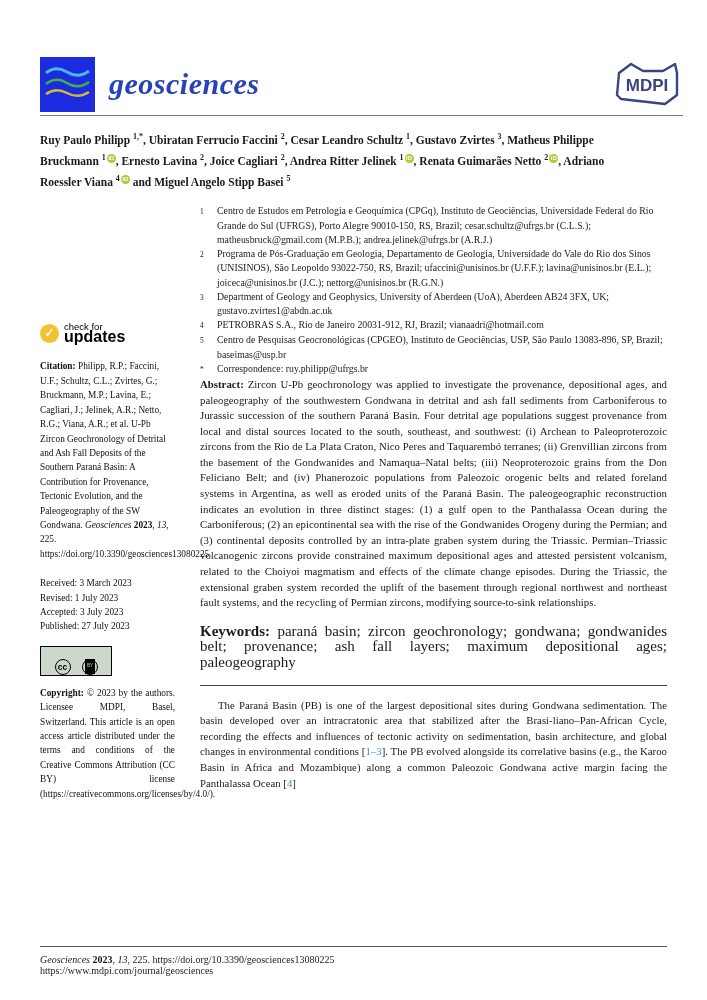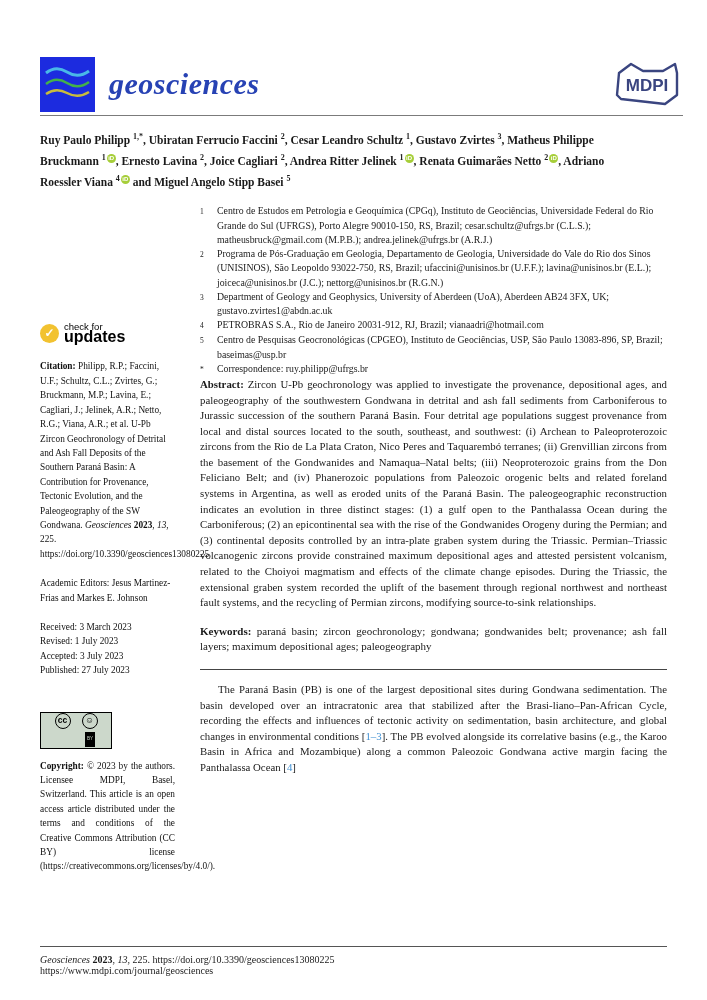--- a/index.html
+++ b/index.html
@@ -31,35 +31,35 @@
   .badge-updates { display:flex; align-items:center; gap:5px; margin-top:118px; cursor:pointer; }
   .badge-circle { width:19px; height:19px; border-radius:50%; background:#f2c230; color:#fff; display:flex; align-items:center; justify-content:center; font-size:12px; font-weight:bold; font-family:"Liberation Sans",sans-serif; }
   .badge-text { font-family:"Liberation Sans",sans-serif; font-size:9.5px; line-height:10px; color:#000; }
   .badge-text b { font-size:16px; }
   .sb-block { margin-top:15px; }
   .sb-label { font-weight:bold; }
   .seg-i { font-style:italic; }
   .seg-b { font-weight:bold; }
   .seg-link { color:#3f8fd2; }
   .sb-dates div { }
-  .cc-badge { width:72px; height:37px; background:#ccd8cb; border:1.6px solid #000; margin-top:34px; display:flex; align-items:flex-start; justify-content:space-around; padding:0 8px; position:relative; cursor:pointer; }
+  .cc-badge { width:72px; height:30px; background:#ccd8cb; border:1.6px solid #000; margin-top:12px; display:flex; align-items:flex-end; justify-content:space-around; padding:0 8px; position:relative; cursor:pointer; }
   .cc-circ { width:16px; height:16px; border:1.6px solid #000; border-radius:50%; display:flex; align-items:center; justify-content:center; font-weight:bold; font-size:8.5px; font-family:"Liberation Sans",sans-serif; color:#000; background:transparent; }
   .cc-by-bar { position:absolute; bottom:1px; right:16px; font-size:4.5px; background:#000; color:#ccd8cb; padding:0 2px; font-family:"Liberation Sans",sans-serif; }
   .sb-copyright { margin-top:10px; text-align:justify; }
 
   
   .affiliations { font-size:9.8px; line-height:14.2px; }
   .aff-row { display:flex; }
   .aff-marker { width:17px; flex:0 0 auto; font-size:7.5px; vertical-align:super; padding-top:1px; }
   .aff-text { flex:1; }
 
   
   .abstract { margin-top:0; font-size:10.8px; line-height:15.6px; text-align:justify;font-family:Liberation Serif, serif; }
   .para-label { font-weight:bold; }
-  .keywords { margin-top:13px; font-size:11px; line-height:15.6px; text-align:justify; }
+  .keywords { margin-top:13px; font-size:15px; line-height:15.6px; text-align:justify; }
   .divider { border:none; border-top:1.2px solid #444; margin:14px 0 0 0; }
   .section-heading { font-size:11.5px; font-weight:bold; margin-top:12px; }
   .section-para { margin-top:12px; font-size:10.8px; line-height:15.6px; text-align:justify; text-indent:18px; }
 
   
   .footer { position:absolute; left:40px; right:40px; bottom:24px; }
   .footer-rule { border:none; border-top:1.2px solid #555; }
   .footer-row { display:flex; justify-content:space-between; font-size:10px; margin-top:7px;flex-direction:column; }
 </style>
 </head>
@@ -97,21 +97,20 @@
           <span>check for</span><br>
           <b>updates</b>
         </div>
       </div>
 
       <div class="sb-block">
         <span class="sb-label">Citation:</span>
         <span><span>Philipp, R.P.; Faccini, U.F.; Schultz, C.L.; Zvirtes, G.; Bruckmann, M.P.; Lavina, E.; Cagliari, J.; Jelinek, A.R.; Netto, R.G.; Viana, A.R.; et al. U-Pb Zircon Geochronology of Detrital and Ash Fall Deposits of the Southern Paraná Basin: A Contribution for Provenance, Tectonic Evolution, and the Paleogeography of the SW Gondwana. </span><span class="seg-i">Geosciences </span><span class="seg-b">2023</span><span>, </span><span class="seg-i">13</span><span>, 225. https://doi.org/10.3390/geosciences13080225</span></span>
       </div>
 
-      <div class="sb-block">Academic Editors: Jesus Martinez-Frias and Markes E. Johnson</div>
 
       <div class="sb-block sb-dates">
           <div>Received: 3 March 2023</div>
           <div>Revised: 1 July 2023</div>
           <div>Accepted: 3 July 2023</div>
           <div>Published: 27 July 2023</div>
         </div>
 
       <div class="cc-badge">
         <div class="cc-circ">cc</div>

